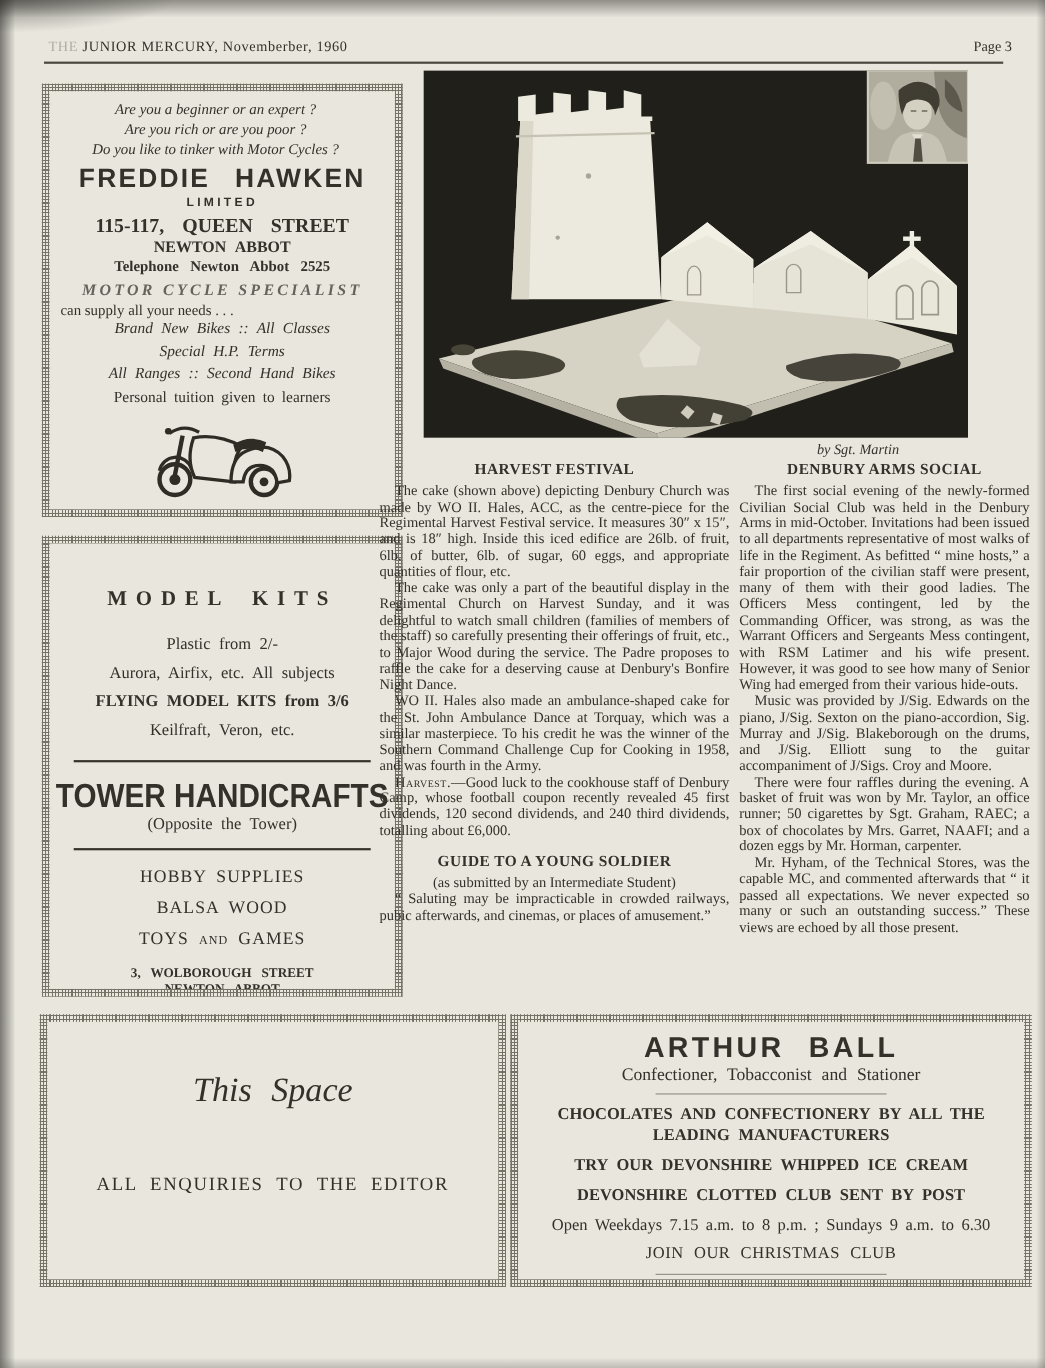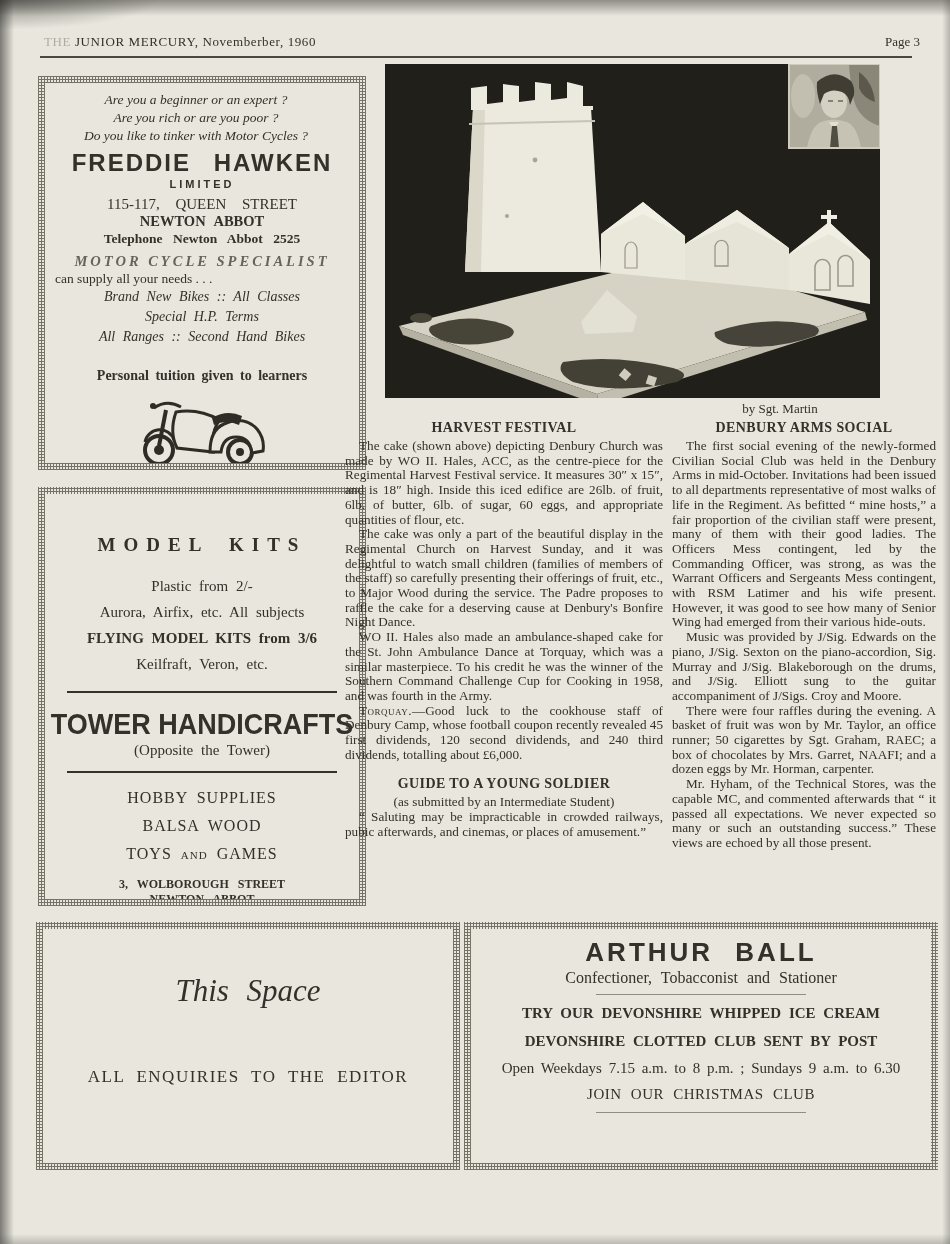--- a/index.html
+++ b/index.html
@@ -23,45 +23,45 @@
   .adbox{position:absolute;
     background-image:
       repeating-linear-gradient(0deg,#757268 0 1px,transparent 1px 3px),
       repeating-linear-gradient(90deg,#757268 0 1px,transparent 1px 3px);}
   .adbox-inner{position:absolute;inset:7px;background:#e8e6dd;overflow:hidden;text-align:center;}
 
   
   .teasers{font-style:italic;font-size:13.5px;line-height:1.32;text-align:center;padding:8px 0 0 20px;width:262px;}
   .fh-name{font-family:"Liberation Sans",sans-serif;font-weight:700;font-size:24px;letter-spacing:2px;word-spacing:14px;margin-top:5px;}
   .fh-ltd{font-family:"Liberation Sans",sans-serif;font-weight:700;font-size:11px;letter-spacing:3px;margin-top:1px;}
-  .fh-addr{font-weight:400;font-size:15px;word-spacing:12px;margin-top:5px;line-height:1.2;}
+  .fh-addr{font-weight:700;font-size:18px;word-spacing:12px;margin-top:5px;line-height:1.2;}
   .fh-addr2{font-weight:700;font-size:14.5px;word-spacing:5px;line-height:1.2;}
   .fh-tel{font-weight:700;font-size:13.5px;word-spacing:7px;line-height:1.25;}
   .fh-spec{font-style:italic;font-weight:700;font-size:14.5px;letter-spacing:3px;margin-top:5px;opacity:.72;}
   .fh-supply{font-size:13.5px;text-align:left;padding-left:10px;margin-top:1px;}
   .fh-offer{font-style:italic;font-size:14px;line-height:1.45;word-spacing:4px;}
-  .fh-tuition{font-size:14px;margin-top:20px;word-spacing:3px;font-weight:bold;}
+  .fh-tuition{font-size:14px;margin-top:3px;word-spacing:3px;}
   .lam-logo{width:150px;height:34px;margin:3px auto 0;background:#17160f;display:flex;align-items:center;justify-content:center;
             box-shadow:inset 0 0 0 2px #17160f,inset 0 0 0 4px #e6e4d6;}
   .lam-logo span{font-style:italic;font-weight:700;font-size:22px;color:#eceade;letter-spacing:1px;transform:skewX(-4deg);}
 
   
   .mk-title{font-weight:700;font-size:19px;letter-spacing:8px;word-spacing:8px;margin-top:40px;}
   .mk-line{font-size:15px;margin-top:9px;word-spacing:4px;}
   .mk-line.first{margin-top:22px;}
   .mk-line.bold{font-weight:700;}
   .ad-rule{height:2px;background:#34322a;width:86%;margin:18px auto 0;}
   .th-title{font-family:"Liberation Sans",sans-serif;font-weight:700;font-size:27px;letter-spacing:0px;margin-top:16px;transform:scaleY(1.12);}
   .th-sub{font-size:15px;margin-top:2px;word-spacing:4px;}
   .th-item{font-size:16px;letter-spacing:1px;word-spacing:4px;margin-top:10px;font-variant:small-caps;}
   .th-item.up{font-variant:normal;}
   .th-addr{font-weight:700;font-size:12px;word-spacing:6px;margin-top:14px;line-height:1.25;}
 
   
-  .caption{font-size:13px;text-align:center;}
+  .caption{font-style:italic;font-size:13px;text-align:center;}
 
   
   .col{position:absolute;top:420px;font-size:13.2px;line-height:14.7px;text-align:justify;}
   .col h3{font-size:14px;line-height:16px;font-weight:700;text-align:center;margin:0 0 3px;letter-spacing:.4px;}
   .col p{margin:0;text-indent:14px;}
   .col .sc{font-variant:small-caps;letter-spacing:.5px;}
   .col .sect{margin-top:14px;}
   .byline{text-align:center;}
 
   
@@ -197,21 +197,21 @@
       <rect x="0" y="0" width="91" height="84" fill="none" stroke="#cfccbd" stroke-width="2"></rect>
     </g>
   </svg>
   <div class="abs caption" style="left:700px;top:401px;width:160px;">by Sgt. Martin</div>
 
   <div class="col" style="left:345px;width:318px;">
     <h3>HARVEST FESTIVAL</h3>
     <p>The cake (shown above) depicting Denbury Church was made by WO II. Hales, ACC, as the centre-piece for the Regimental Harvest Festival service.  It measures 30″ x 15″, and is 18″ high.  Inside this iced edifice are 26lb. of fruit, 6lb. of butter, 6lb. of sugar, 60 eggs, and appropriate quantities of flour, etc.</p>
     <p>The cake was only a part of the beautiful display in the Regimental Church on Harvest Sunday, and it was delightful to watch small children (families of members of the staff) so carefully presenting their offerings of fruit, etc., to Major Wood during the service.  The Padre proposes to raffle the cake for a deserving cause at Denbury's Bonfire Night Dance.</p>
     <p>WO II. Hales also made an ambulance-shaped cake for the St. John Ambulance Dance at Torquay, which was a similar masterpiece.  To his credit he was the winner of the Southern Command Challenge Cup for Cooking in 1958, and was fourth in the Army.</p>
-    <p><span class="sc">Torquay.</span><span>—Good luck to the cookhouse staff of Denbury Camp, whose football coupon recently revealed 45 first dividends, 120 second dividends, and 240 third dividends, totalling about £6,000.</span></p>
+    <p><span class="sc">Harvest.</span><span>—Good luck to the cookhouse staff of Denbury Camp, whose football coupon recently revealed 45 first dividends, 120 second dividends, and 240 third dividends, totalling about £6,000.</span></p>
     <h3 class="sect">GUIDE TO A YOUNG SOLDIER</h3>
     <div class="byline">(as submitted by an Intermediate Student)</div>
     <p>“ Saluting may be impracticable in crowded railways, pubic afterwards, and cinemas, or places of amusement.”</p>
   </div>
 
   <div class="col" style="left:672px;width:264px;">
     <h3>DENBURY ARMS SOCIAL</h3>
     <p>The first social evening of the newly-formed Civilian Social Club was held in the Denbury Arms in mid-October.  Invitations had been issued to all departments representative of most walks of life in the Regiment.  As befitted “ mine hosts,” a fair proportion of the civilian staff were present, many of them with their good ladies.  The Officers Mess contingent, led by the Commanding Officer, was strong, as was the Warrant Officers and Sergeants Mess contingent, with RSM Latimer and his wife present.  However, it was good to see how many of Senior Wing had emerged from their various hide-outs.</p>
     <p>Music was provided by J/Sig. Edwards on the piano, J/Sig. Sexton on the piano-accordion, Sig. Murray and J/Sig. Blakeborough on the drums, and J/Sig. Elliott sung to the guitar accompaniment of J/Sigs. Croy and Moore.</p>
     <p>There were four raffles during the evening. A basket of fruit was won by Mr. Taylor, an office runner; 50 cigarettes by Sgt. Graham, RAEC; a box of chocolates by Mrs. Garret, NAAFI; and a dozen eggs by Mr. Horman, carpenter.</p>
@@ -223,20 +223,21 @@
       <div class="tl-line1">This Space</div>
       <div class="tl-line3">ALL ENQUIRIES TO THE EDITOR</div>
     </div>
   </div>
 
   <div class="adbox" style="left:464px;top:922px;width:474px;height:248px;">
     <div class="adbox-inner">
       <div class="ab-name">ARTHUR BALL</div>
       <div class="ab-sub">Confectioner, Tobacconist and Stationer</div>
       <div class="ab-rule"></div>
+      <div class="ab-bold">CHOCOLATES AND CONFECTIONERY BY ALL THE LEADING MANUFACTURERS</div>
       <div class="ab-bold" style="width:auto;">TRY OUR DEVONSHIRE WHIPPED ICE CREAM</div>
       <div class="ab-bold" style="width:auto;">DEVONSHIRE CLOTTED CLUB SENT BY POST</div>
       <div class="ab-plain">Open Weekdays 7.15 a.m. to 8 p.m. ;  Sundays 9 a.m. to 6.30</div>
       <div class="ab-join">JOIN OUR CHRISTMAS CLUB</div>
       <div class="ab-rule" style="margin-top:9px;"></div>
 
     </div>
   </div>
 
   <div class="edge edge-top"></div>

